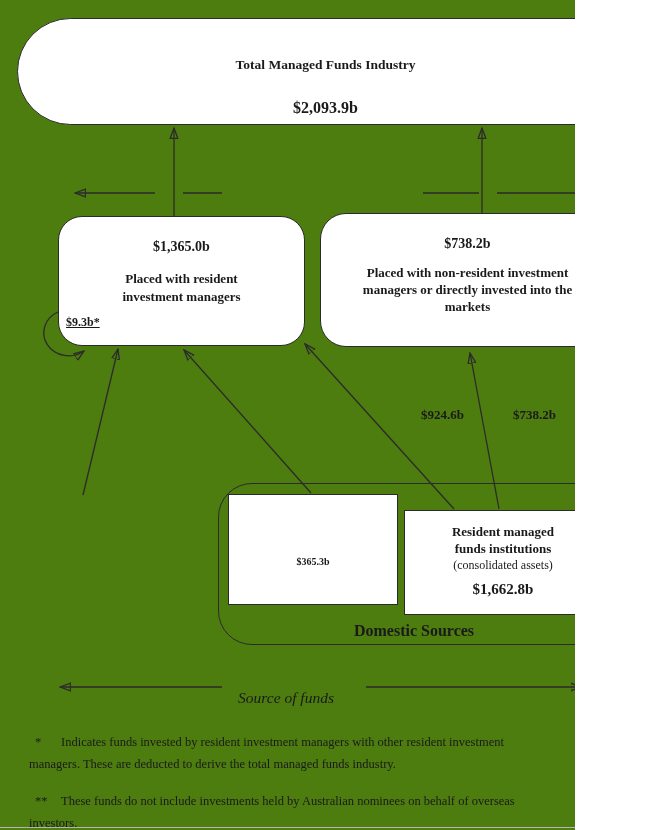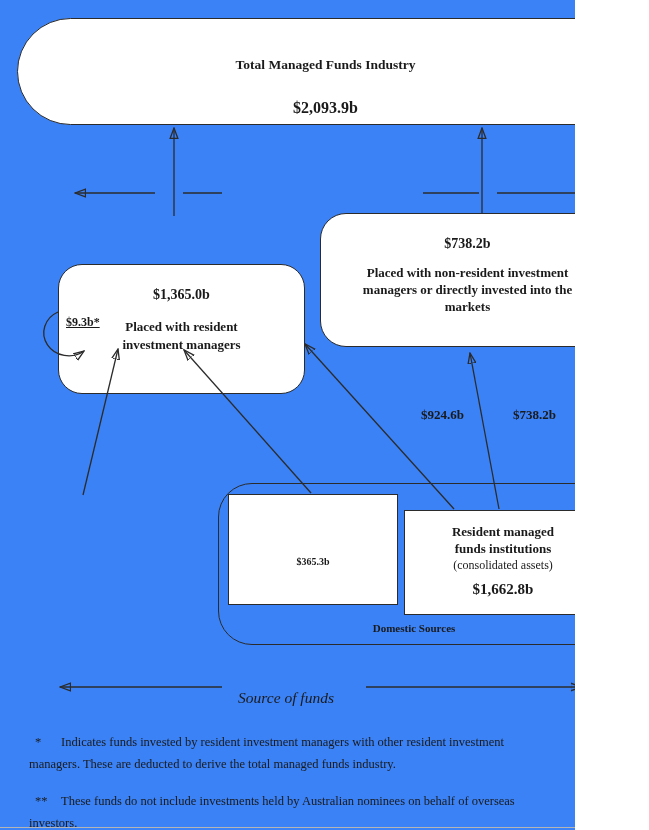--- a/index.html
+++ b/index.html
@@ -1,35 +1,35 @@
 <!DOCTYPE html>
 <html><head>
 <meta charset="utf-8">
 <style>
   html,body { margin:0; padding:0; background:#ffffff; }
   #figure {
     position: relative;
     width: 575px;
     height: 830px;
-    background: #3b82f6;
+    background: #4d7c0f;
     font-family: "Liberation Serif", "DejaVu Serif", serif;
     color: #1a1a1a;
     overflow: hidden;
   }
   .abs { position:absolute; }
   .ctr { text-align:center; left:0; right:0; }
   .b { font-weight:bold; }
   .box {
     position:absolute;
     border:1.4px solid #2b2b2b;
     background:#ffffff;
     box-sizing:border-box;
   }
   .pill   { left:17px;  top:18px;  width:617px; height:107px; border-radius:54px; }
-  .lbox   { left:58px;  top:216px; width:247px; height:130px; border-radius:24px;margin-top:48px; }
+  .lbox   { left:58px;  top:216px; width:247px; height:130px; border-radius:24px; }
   .rbox   { left:320px; top:213px; width:295px; height:134px; border-radius:26px; }
   .ovbox  { left:42px;  top:496px; width:168px; height:102px; }
   .dombox { left:218px; top:483px; width:392px; height:162px; border-radius:34px; background:transparent; }
   .orbox  { left:228px; top:494px; width:170px; height:111px; }
   .rmbox  { left:404px; top:510px; width:198px; height:105px; }
 
   .pill-title { top:38px; font-size:13.5px; }
   .pill-value { top:80px; font-size:16px; }
 
   .lbox-value { top:22px; font-size:14px; }
@@ -42,21 +42,21 @@
   .ov-val{ top:72px; font-size:14.5px; }
 
   .or-l1 { top:30px; font-size:13px; }
   .or-val{ top:61px; font-size:10px; }
 
   .rm-l1 { top:12px; font-size:13px; line-height:18px;}
   .rm-l2 { top:30px; font-size:13px; }
   .rm-l3 { top:47px; font-size:12px; font-weight:normal; }
   .rm-val{ top:70px; font-size:15px; }
 
-  .dom-label { top:138px; font-size:11px; }
+  .dom-label { top:138px; font-size:16px; }
 
   .axis-label {
     position:absolute;
     font-style:italic;
     font-size:15.5px;
     text-align:center;
     white-space:nowrap;
   }
   .flow-label {
     position:absolute;

